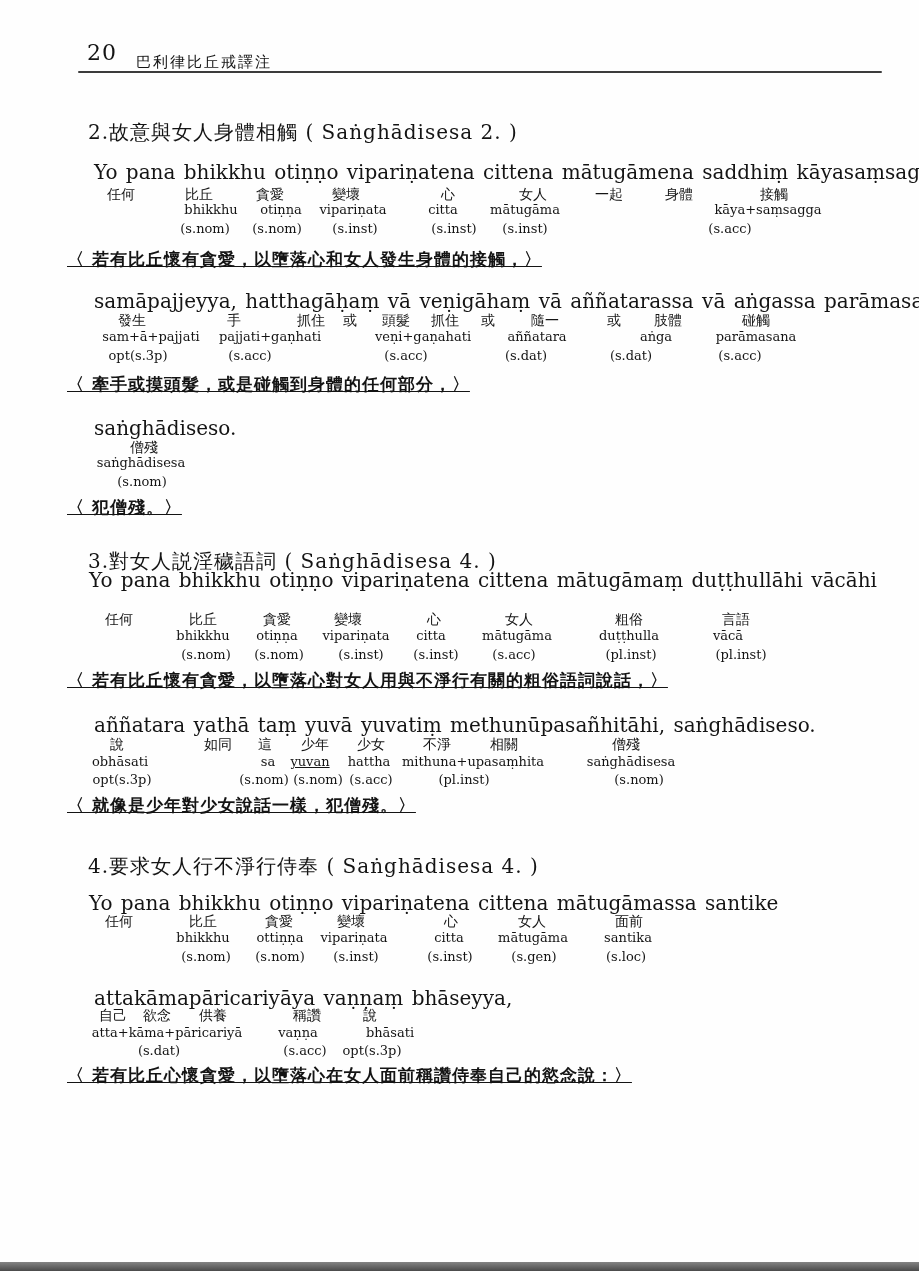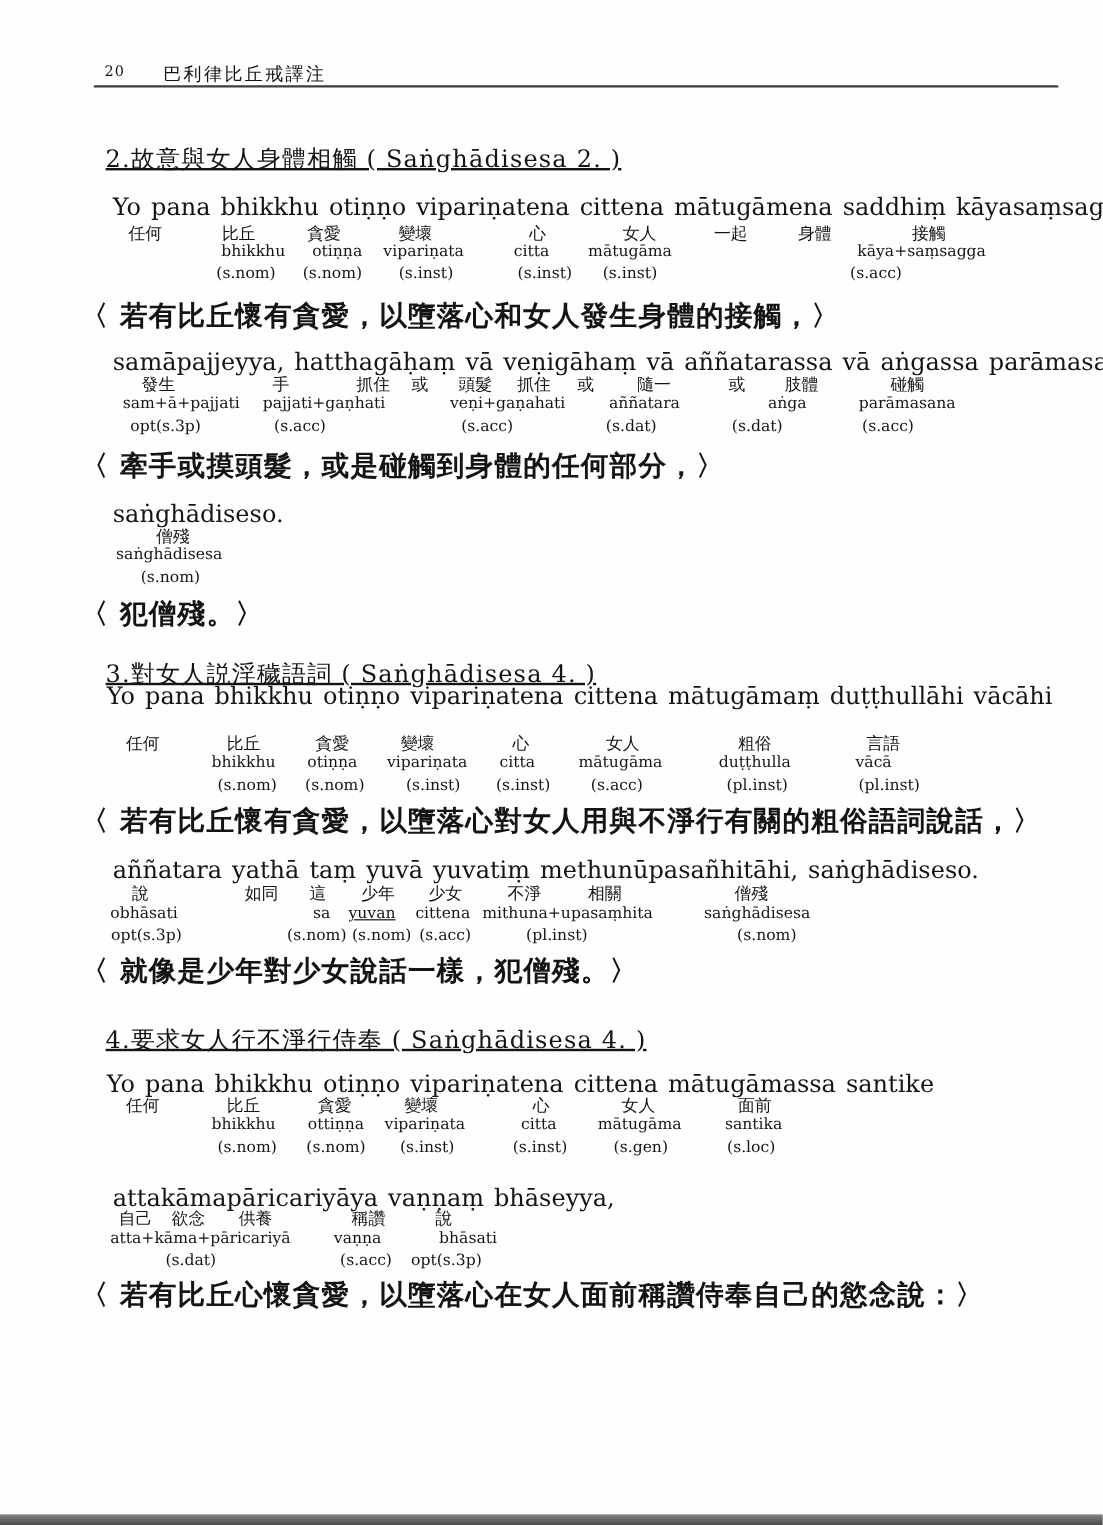--- a/index.html
+++ b/index.html
@@ -5,35 +5,35 @@
 <style>
   html,body { margin:0; padding:0; }
   body {
     width:919px; height:1271px; position:relative;
     background:#ffffff; color:#141414;
     font-family:"DejaVu Serif","Liberation Serif",serif;
     overflow:hidden;
   }
   .page { position:absolute; inset:0; background:#fefefe; overflow:hidden; }
 
-  .hdr-num   { position:absolute; left:87px;  top:52px; font-size:12px; letter-spacing:1px; }
+  .hdr-num   { position:absolute; left:87px;  top:40px; font-size:22px; letter-spacing:1px; }
   .hdr-title { position:absolute; left:136px; top:53px; font-size:15px; letter-spacing:2px; }
   .header-rule {
     position:absolute; left:78px; top:71px; width:804px; height:2px;
     background:#3c3c3c; border-radius:1px;
   }
 
   .section-title {
-    position:absolute; font-size:20px; letter-spacing:1px; white-space:nowrap;text-decoration:underline;
+    position:absolute; font-size:20px; letter-spacing:1px; white-space:nowrap;
   }
   .pali {
     position:absolute; font-size:20px; white-space:nowrap; word-spacing:2px;
   }
   .translation {
-    position:absolute; font-size:23px; font-weight:700; letter-spacing:1px; white-space:nowrap;
+    position:absolute; font-size:17px; font-weight:700; letter-spacing:1px; white-space:nowrap;text-decoration:underline;
   }
   .gloss-row { position:absolute; left:0; top:0; width:100%; height:0; }
   .gloss-item {
     position:absolute; transform:translateX(-50%); white-space:nowrap; top:0;
   }
   .gloss-row.cn   .gloss-item { font-size:14px; }
   .gloss-row.stem .gloss-item { font-size:13px; }
   .gloss-row.gram .gloss-item { font-size:13px; }
 
   .scan-bar {
@@ -160,21 +160,21 @@
         <span class="gloss-item" style="left: 315px;">少年</span>
         <span class="gloss-item" style="left: 371px;">少女</span>
         <span class="gloss-item" style="left: 437px;">不淨</span>
         <span class="gloss-item" style="left: 504px;">相關</span>
         <span class="gloss-item" style="left: 626px;">僧殘</span>
       </div>
       <div class="gloss-row stem" style="top: 754px;">
         <span class="gloss-item" style="left: 120px;">obhāsati</span>
         <span class="gloss-item" style="left: 268px;">sa</span>
         <span class="gloss-item" style="left: 310px; text-decoration: underline;">yuvan</span>
-        <span class="gloss-item" style="left: 369px;">cittena</span>
+        <span class="gloss-item" style="left: 369px;">hattha</span>
         <span class="gloss-item" style="left: 473px;">mithuna+upasaṃhita</span>
         <span class="gloss-item" style="left: 631px;">saṅghādisesa</span>
       </div>
       <div class="gloss-row gram" style="top: 772px;">
         <span class="gloss-item" style="left: 122px;">opt(s.3p)</span>
         <span class="gloss-item" style="left: 264px;">(s.nom)</span>
         <span class="gloss-item" style="left: 318px;">(s.nom)</span>
         <span class="gloss-item" style="left: 371px;">(s.acc)</span>
         <span class="gloss-item" style="left: 464px;">(pl.inst)</span>
         <span class="gloss-item" style="left: 639px;">(s.nom)</span>

